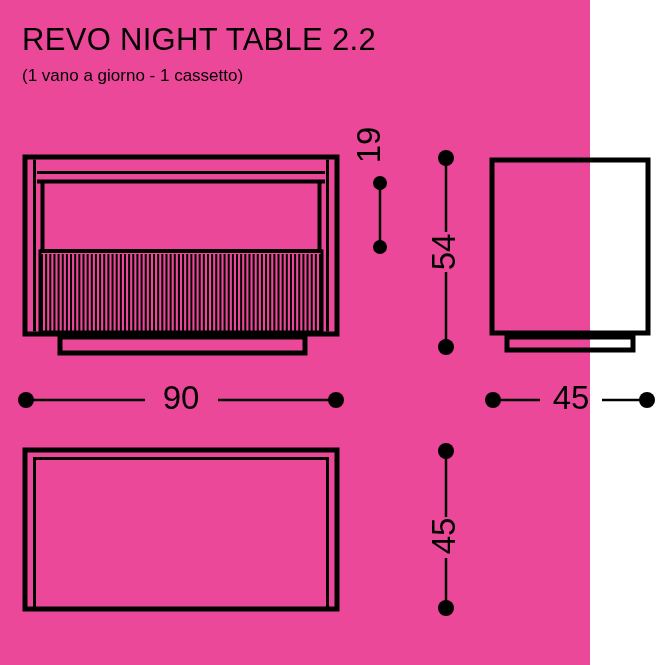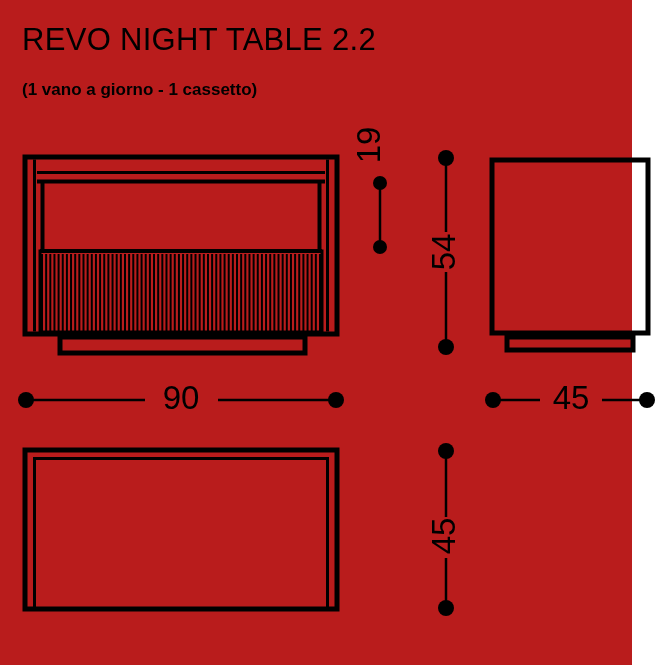--- a/index.html
+++ b/index.html
@@ -13,44 +13,43 @@
     height: 665px;
     font-family: "Liberation Sans", sans-serif;
     color: #000000;
     overflow: hidden;
     position: relative;
   }
   #sheet {
     position: relative;
     width: 590px;
     height: 665px;
-    background: #b91c1c;
-    padding-left: 42px;
+    background: #ec4899;
   }
   .title-block {
     position: absolute;
     left: 22px;
     top: 22px;
     width: 620px;
   }
   .doc-title {
     font-family: "Liberation Sans", sans-serif;
     font-size: 31px;
     font-weight: 400;
     letter-spacing: 0.3px;
     line-height: 36px;
     color: #000000;
     white-space: nowrap;
   }
   .doc-subtitle {
     font-family: "Liberation Sans", sans-serif;
     font-size: 17px;
-    font-weight: 700;
+    font-weight: 400;
     line-height: 24px;
-    margin-top: 20px;
+    margin-top: 6px;
     color: #000000;
     white-space: nowrap;
   }
   svg.drawing {
     position: absolute;
     left: 0;
     top: 0;
     width: 665px;
     height: 665px;
   }

